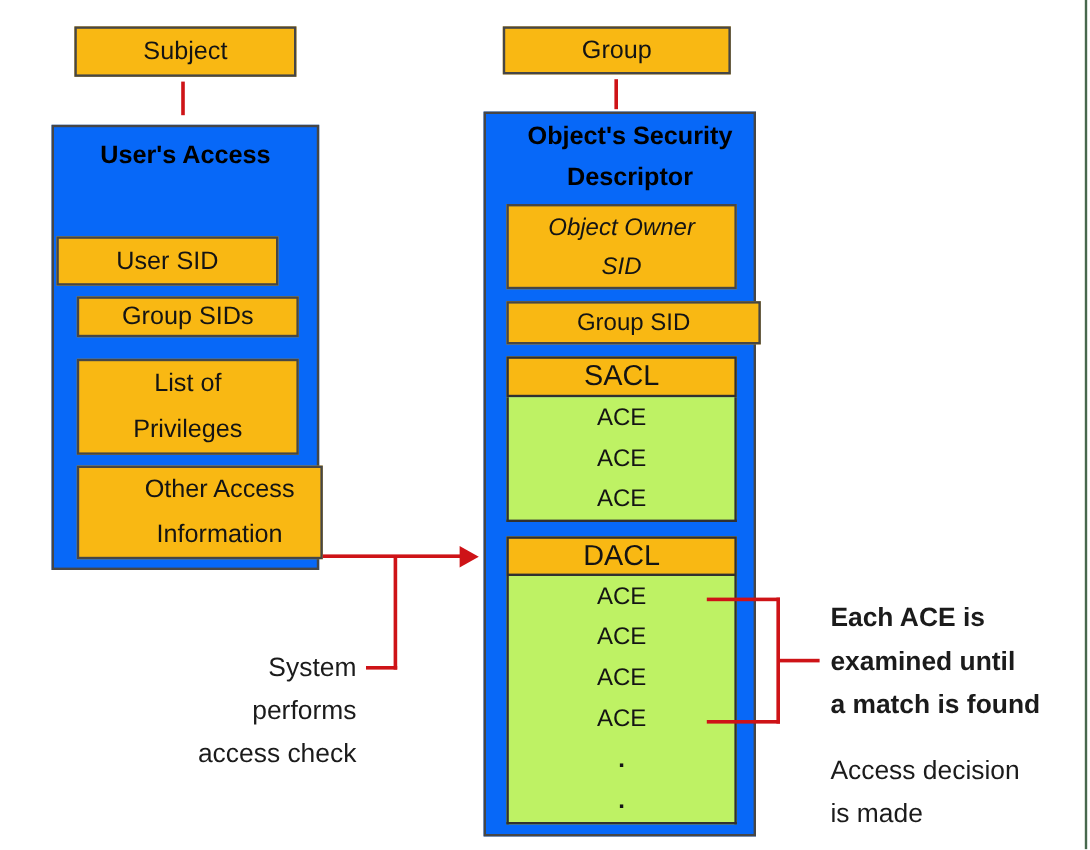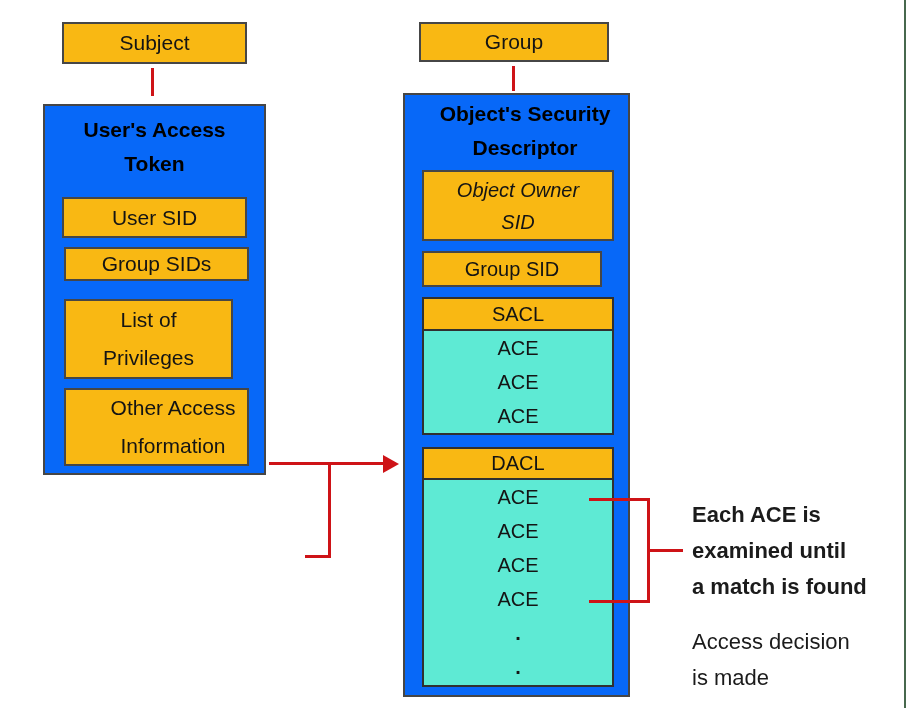--- a/index.html
+++ b/index.html
@@ -18,24 +18,24 @@
   .panel-blue {
     position:absolute; background:#0768F8; border:2px solid #464646;
   }
   .panel-title {
     position:absolute; left:0; right:0; text-align:center;
     font-weight:bold; font-size:21px; color:#000000;
   }
   .panel-title div { line-height:34px; }
   .stack-header {
     position:absolute; background:#F9B813; border:2px solid #303030;
-    display:flex; align-items:center; justify-content:center; font-size:20px; color:#141414;
+    display:flex; align-items:center; justify-content:center; font-size:24px; color:#141414;
   }
   .stack-body {
-    position:absolute; background:#5eead4; border:2px solid #303030; border-top:none;
+    position:absolute; background:#bef264; border:2px solid #303030; border-top:none;
     display:flex; flex-direction:column;
   }
   .stack-row {
     flex:1; display:flex; align-items:center; justify-content:center;
     font-size:20px; color:#141414;
   }
   .dot-row { font-weight:bold; }
 
   .red { background:#CE1317; }
   .arrow-head {
@@ -56,33 +56,32 @@
 
   <div class="box-orange" style="left:62px; top:22px; width:185px; height:42px;">
     <div>Subject</div>
   </div>
 
   <div class="abs red" style="left:151px; top:68px; width:3px; height:28px;"></div>
 
   <div class="panel-blue" style="left:43px; top:104px; width:223px; height:371px;">
     <div class="panel-title" style="top:7px;">
       <div>User's Access</div>
-      <div>Token</div>
     </div>
-    <div class="box-orange" style="left:17px; top:91px; width:185px; height:41px;">
+    <div class="box-orange" style="left:2px; top:91px; width:185px; height:41px;">
       <div>User SID</div>
     </div>
     <div class="box-orange" style="left:19px; top:141px; width:185px; height:34px;">
       <div>Group SIDs</div>
     </div>
-    <div class="box-orange" style="left:19px; top:193px; width:169px; height:80px; line-height:38px;">
+    <div class="box-orange" style="left:19px; top:193px; width:185px; height:80px; line-height:38px;">
       <div>List of</div>
       <div>Privileges</div>
     </div>
-    <div class="box-orange" style="left:19px; top:282px; width:185px; height:78px; line-height:38px;padding-left:33px;">
+    <div class="box-orange" style="left:19px; top:282px; width:205px; height:78px; line-height:38px;padding-left:33px;">
       <div>Other Access</div>
       <div>Information</div>
     </div>
   </div>
 
   <div class="box-orange" style="left:419px; top:22px; width:190px; height:40px;">
     <div>Group</div>
   </div>
 
   <div class="abs red" style="left:512px; top:66px; width:3px; height:25px;"></div>
@@ -91,21 +90,21 @@
     <div class="panel-title" style="top:2px; line-height:32px;padding-left:17px;">
       <div>Object's Security</div>
       <div>Descriptor</div>
     </div>
 
     <div class="box-orange" style="left:17px; top:75px; width:192px; height:71px; font-size:20px; line-height:32px;font-style:italic;">
       <div>Object Owner</div>
       <div>SID</div>
     </div>
 
-    <div class="box-orange" style="left:17px; top:156px; width:180px; height:36px; font-size:20px;">
+    <div class="box-orange" style="left:17px; top:156px; width:212px; height:36px; font-size:20px;">
       <div>Group SID</div>
     </div>
 
     <div class="stack-header" style="left:17px; top:202px; width:192px; height:34px;">
       <div>SACL</div>
     </div>
     <div class="stack-body" style="left:17px; top:236px; width:192px; height:104px;">
       <div class="stack-row">ACE</div>
       <div class="stack-row">ACE</div>
       <div class="stack-row">ACE</div>
@@ -122,20 +121,25 @@
       <div class="stack-row dot-row">.</div>
       <div class="stack-row dot-row">.</div>
     </div>
   </div>
 
   <div class="abs red" style="left:269px; top:462px; width:116px; height:3px;"></div>
   <div class="arrow-head" style="left:383px; top:455px;"></div>
   <div class="abs red" style="left:328px; top:465px; width:3px; height:93px;"></div>
   <div class="abs red" style="left:305px; top:555px; width:26px; height:3px;"></div>
 
+  <div class="note note-right" style="left:100px; top:538px; width:197px;">
+    <div>System</div>
+    <div>performs</div>
+    <div>access check</div>
+  </div>
 
   <div class="abs red" style="left:589px; top:498px; width:61px; height:3px;"></div>
   <div class="abs red" style="left:589px; top:600px; width:61px; height:3px;"></div>
   <div class="abs red" style="left:647px; top:498px; width:3px; height:105px;"></div>
   <div class="abs red" style="left:650px; top:549px; width:33px; height:3px;"></div>
 
   <div class="note" style="left:692px; top:497px; width:210px;font-weight:bold;">
     <div>Each ACE is</div>
     <div>examined until</div>
     <div>a match is found</div>

